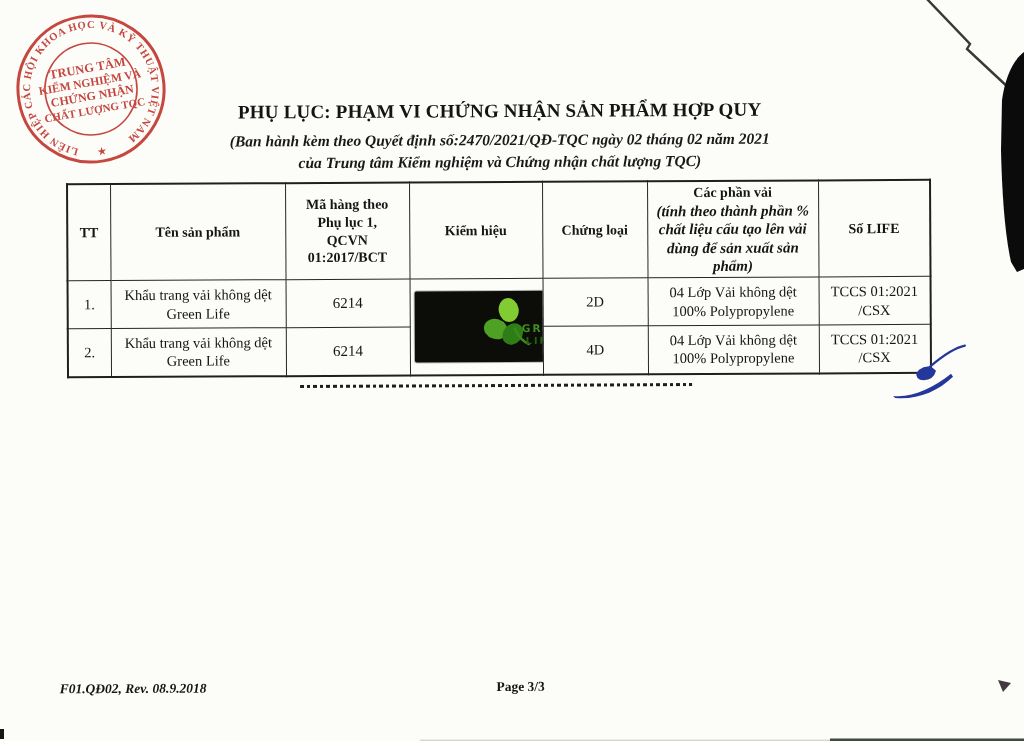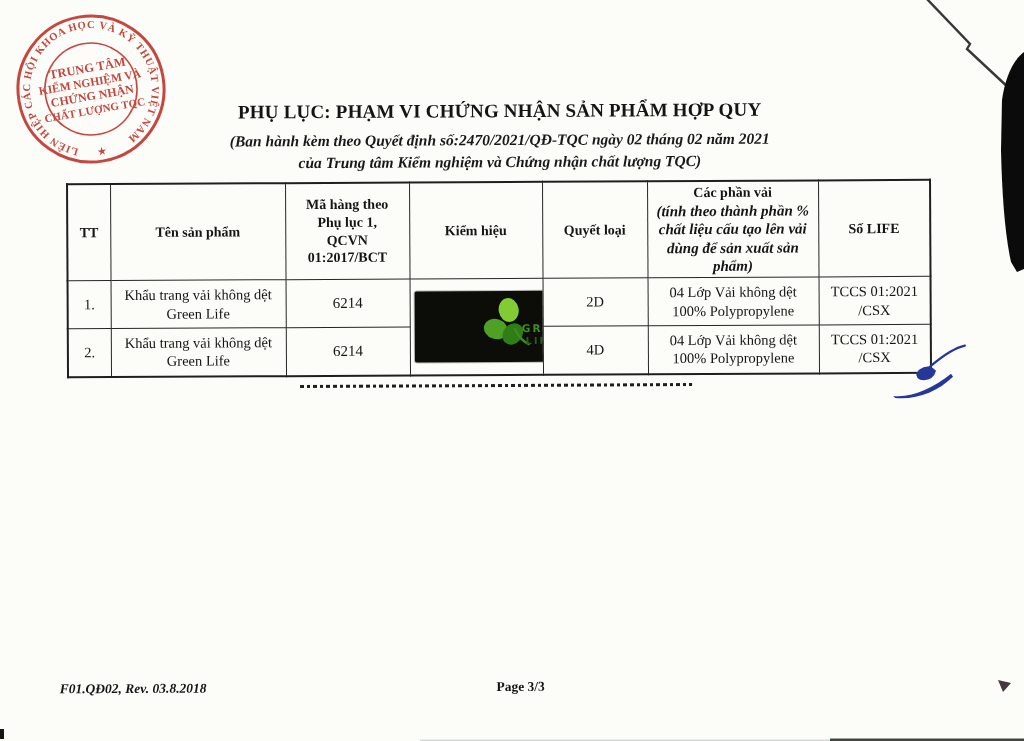--- a/index.html
+++ b/index.html
@@ -103,21 +103,21 @@
       </colgroup>
       <tbody>
           <tr class="head">
         <th>TT</th>
         <th>Tên sản phẩm</th>
         <th class="ml">Mã hàng theo
 Phụ lục 1,
 QCVN
 01:2017/BCT</th>
         <th>Kiểm hiệu</th>
-        <th>Quyết loại</th>
+        <th>Chứng loại</th>
         <th>
           <div>Các phần vải</div>
           <div class="note">(tính theo thành phần %
 chất liệu cấu tạo lên vải
 dùng để sản xuất sản phẩm)</div>
         </th>
         <th>Số LIFE</th>
       </tr>
       <tr class="datarow">
         <td class="body-cell">1.</td>
@@ -157,21 +157,21 @@
       </table>
 
     <div class="dash-line"></div>
 
     <svg class="abs" style="left:885px;top:338px" width="100" height="66" viewBox="0 0 100 66">
       <path d="M80,10 C70,12 58,20 46,30 L38,38" stroke="#26379b" stroke-width="2.2" fill="none" stroke-linecap="round"></path>
       <path d="M34,34 q10,-7 17,1 q-3,11 -16,9 q-7,-4 -1,-10 Z" fill="#26379b"></path>
       <path d="M8,60 C28,62 48,52 66,38 L68,41 C52,56 32,64 10,62 Z" fill="#26379b"></path>
     </svg>
 
-    <div class="footer-left">F01.QĐ02, Rev. 03.8.2018</div>
+    <div class="footer-left">F01.QĐ02, Rev. 08.9.2018</div>
     <div class="footer-page">Page 3/3</div>
   </div>
 
   <svg class="abs artifacts" style="left:0;top:0" width="1024" height="741" viewBox="0 0 1024 741">
     <path d="M926,-2 L970,44 L967,49 L1011,90" stroke="#1c1c1c" stroke-width="2.4" fill="none" opacity="0.88"></path>
     <path d="M1024,52 C1013,60 1005,78 1002,100 L1001,150 C1002,195 1005,235 1011,262 L1017,272 L1024,269 Z" fill="#0b0b0b"></path>
     <path d="M998,680 l13,3 l-8,9 z" fill="#45383e"></path>
     <rect x="0" y="729" width="4" height="10" fill="#151515"></rect>
     <rect x="830" y="738.5" width="194" height="2.5" fill="#1d2a22" opacity="0.85"></rect>
     <rect x="420" y="739.6" width="410" height="1.4" fill="#1d2a22" opacity="0.18"></rect>

